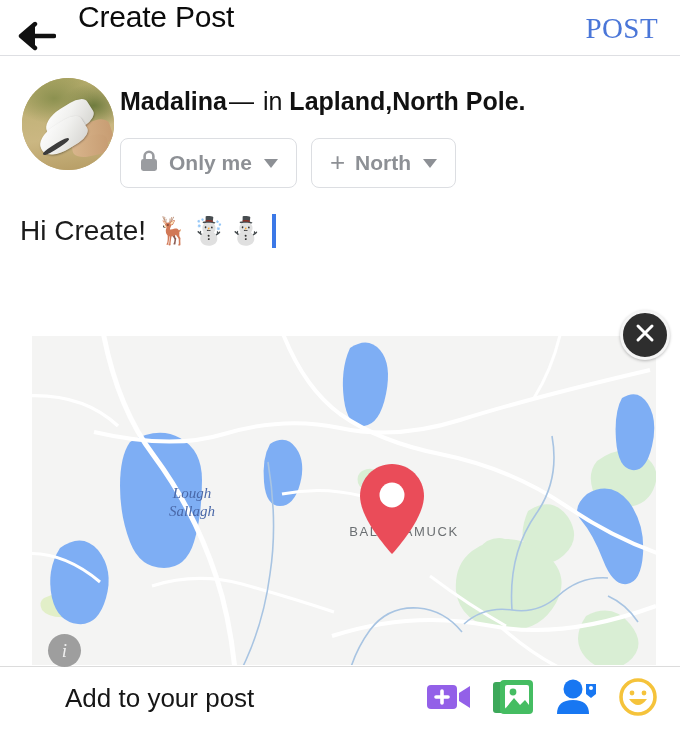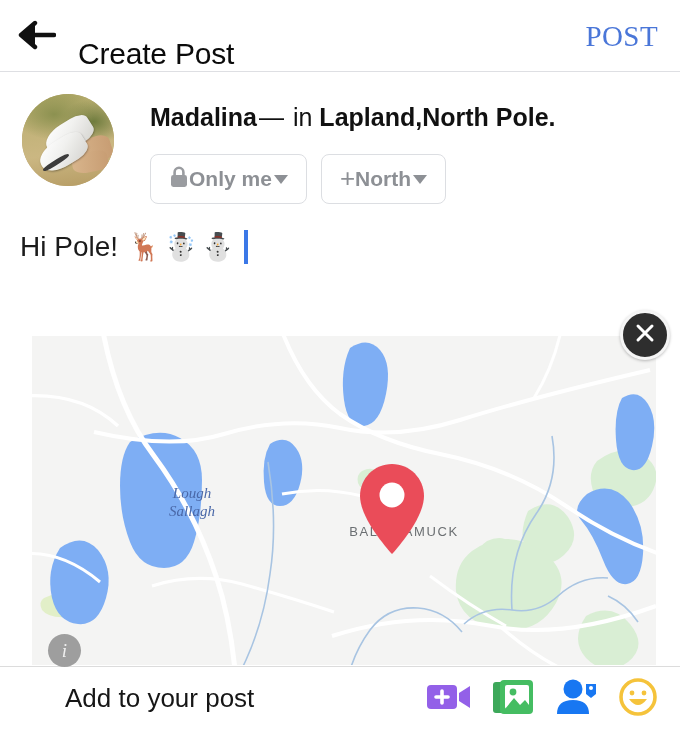--- a/index.html
+++ b/index.html
@@ -6,23 +6,23 @@
   html,body { width:680px; height:730px; }
   body {
     font-family:"Liberation Sans", sans-serif;
     background:#ffffff;
     overflow:hidden;
     position:relative;
   }
 
   
   .header {
-    height:72px;
+    height:56px;
     display:flex;
-    align-items:flex-end;
+    align-items:flex-start;
     border-bottom:1px solid #dedfe3;
     position:relative;
   }
   .back-btn {
     width:62px; height:72px;
     display:flex; align-items:center; justify-content:center;
     cursor:pointer;
     margin-left:6px;
   }
   .back-btn svg { display:block; }
@@ -82,37 +82,38 @@
   .avatar .shoe1 { width:50px; height:27px; left:22px; top:28px; transform:rotate(-32deg); }
   .avatar .shoe2 { width:50px; height:27px; left:16px; top:45px; transform:rotate(-32deg); }
   .avatar .sole {
     position:absolute;
     background:#3c3c3c;
     border-radius:40%;
   }
   .avatar .sole1 { width:30px; height:5px; left:24px; top:50px; transform:rotate(-32deg); }
   .avatar .sole2 { width:30px; height:5px; left:19px; top:66px; transform:rotate(-32deg); }
 
-  .author-right { margin-left:36px; padding-top:8px; }
+  .author-right { margin-left:6px; padding-top:8px; }
   .author-line {
     font-size:25px;
     color:#111;
     line-height:1.2;
     white-space:nowrap;
   }
   .author-line .name { font-weight:bold; }
   .author-line .dash { font-weight:400; padding:0 2px; }
   .author-line .in   { font-weight:400; }
   .author-line .place{ font-weight:bold; }
   .author-line .period{ font-weight:bold; }
 
   .chip-row { display:flex; gap:14px; margin-top:22px; }
   .chip {
     display:inline-flex;
     align-items:center;
+    gap:10px;
     height:50px;
     padding:9px 18px;
     border:1px solid #dcdee2;
     border-radius:8px;
     background:#fff;
     color:#8d9095;
     font-size:21px;
     font-weight:bold;
     cursor:pointer;
     font-family:"Liberation Sans", sans-serif;
@@ -254,21 +255,21 @@
         <span class="plus">+</span>
         <span>North</span>
         <span class="caret"></span>
       </div>
 
     </div>
   </div>
 </div>
 
 <div class="composer">
-  <span class="composer-text">Hi Pole!</span>
+  <span class="composer-text">Hi Create!</span>
   <span class="composer-emoji">🦌☃️⛄</span>
   <span class="caret-bar"></span>
 </div>
 
 <div class="map-wrap">
   <svg class="map-svg" viewBox="0 0 624 400">
     <rect x="0" y="0" width="624" height="400" fill="#f4f4f3"></rect>
 
     <g>
       <path d="M565 125 q24 -18 46 -6 q18 12 12 30 q-6 20 -28 22 q-26 2 -34 -16 q-6 -18 4 -30 z" fill="#d9eed4"></path>

